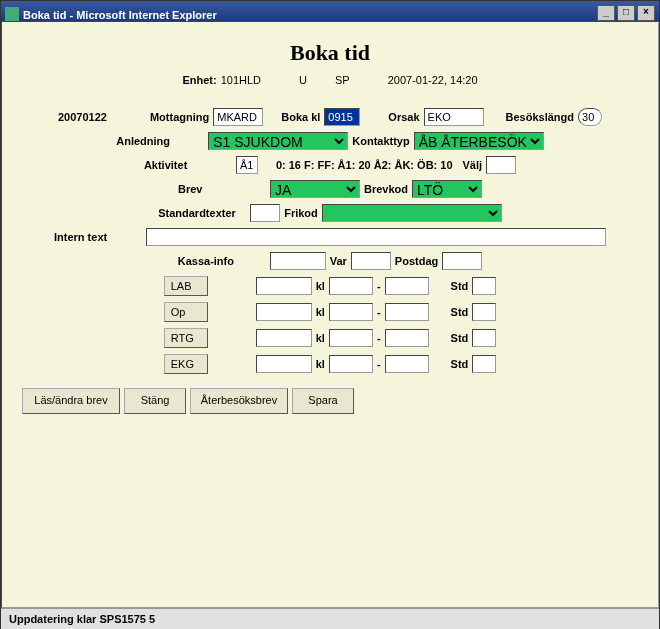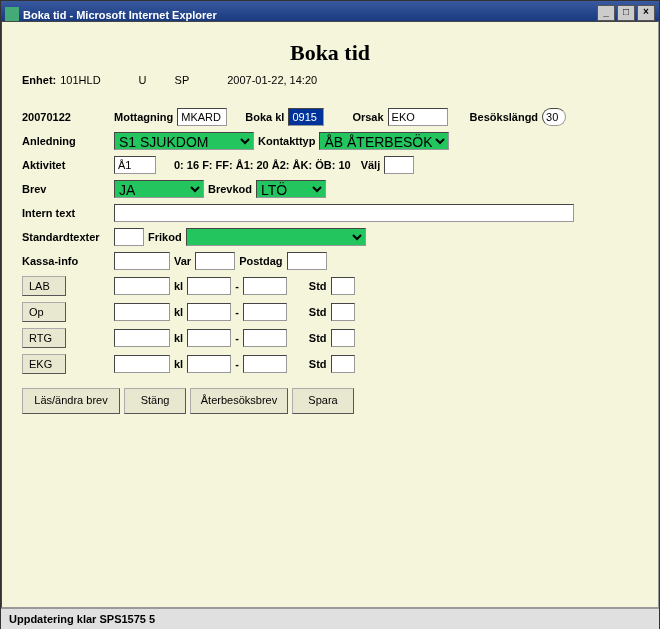--- a/index.html
+++ b/index.html
@@ -3,21 +3,21 @@
 <meta charset="utf-8">
 <style>
   body { margin:0; font-family: Arial, sans-serif; font-size:11px; background:#eee; }
   .window { width:660px; height:629px; border:1px solid #333; background:#fff; box-sizing:border-box; position:relative; }
   .titlebar { background: linear-gradient(#3a5aa0,#1a3a80); color:#fff; height:20px; display:flex; align-items:flex-end; padding:0 4px; font-weight:bold; }
   .titlebar .icon { width:14px; height:14px; background:#4a7;  display:inline-block; margin-right:4px; }
   .titlebar-buttons { margin-left:auto; display:flex; gap:2px; }
   .tb-btn { width:16px; height:14px; background:#ccc; border:1px solid #555; font-size:10px; line-height:12px; text-align:center; color:#000; }
   .content { background:#f5f5dc; height:587px; overflow-y:scroll; box-sizing:border-box; padding:10px 20px; border:1px inset #999; }
   h2.page-title { text-align:center; font-family:"Times New Roman",serif; font-size:22px; font-weight:bold; margin:8px 0; }
-  .row { display:flex; align-items:center; margin:6px 0; gap:4px; flex-wrap:wrap; }
+  .row { display:flex; align-items:center; margin:6px 0; gap:4px; flex-wrap:wrap;justify-content:center; }
   .row label.bold, .label { font-weight:bold; font-size:11px; }
   .label { min-width:88px; display:inline-block; }
   input[type=text] { border:1px inset #999; background:#fff; height:18px; font-size:11px; padding:0 3px; box-sizing:border-box; }
   input.highlight { background:#003399; color:#fff; }
   select { border:1px inset #999; background:#22c55e; height:18px; font-size:14px; }
   .btn-small { border:1px outset #aaa; background:#e8e8d0; padding:1px 6px; font-size:11px; height:20px; }
   .button-bar { display:flex; gap:4px; margin-top:14px; }
   .bb-btn { border:1px outset #aaa; background:#e8e8d0; width:96px; height:24px; font-size:11px; text-align:center; line-height:22px; display:inline-block; }
   .statusbar { background:#e0e0e0; border-top:1px solid #999; height:20px; font-weight:bold; font-size:11px; padding-left:8px; line-height:20px; }
   .gap { display:inline-block; }
@@ -71,45 +71,45 @@
 
     <div class="row">
       <span class="label">Anledning</span>
       <select style="width:140px"><option>S1 SJUKDOM</option></select>
       <span style="font-weight:bold">Kontakttyp</span>
       <select style="width:130px"><option>ÅB ÅTERBESÖK</option></select>
     </div>
 
     <div class="row">
       <span class="label">Aktivitet</span>
-      <input type="text" style="width: 42px;" value="Å1">
+      <input type="text" style="width: 22px;" value="Å1">
       <span class="gap" style="width:10px"></span>
       <span style="font-weight:bold">0: 16 F: FF: Å1: 20 Å2: ÅK: ÖB: 10</span>
       <span style="font-weight:bold; margin-left:6px">Välj</span>
       <input type="text" style="width: 30px;">
     </div>
 
 
     <div class="row">
       <span class="label">Brev</span>
       <select style="width:90px"><option>JA</option></select>
       <span style="font-weight:bold">Brevkod</span>
       <select style="width:70px"><option>LTÖ</option></select>
     </div>
 
     <div class="row">
-      <span class="label">Intern text</span>
-      <input type="text" style="width: 460px;">
-    </div>
-
-    <div class="row">
       <span class="label">Standardtexter</span>
       <input type="text" style="width: 30px;">
       <span style="font-weight:bold">Frikod</span>
       <select style="width:180px"><option></option></select>
+    </div>
+
+    <div class="row">
+      <span class="label">Intern text</span>
+      <input type="text" style="width: 460px;">
     </div>
 
 
     <div class="row">
       <span class="label">Kassa-info</span>
       <input type="text" style="width: 56px;">
       <span style="font-weight:bold">Var</span>
       <input type="text" style="width: 40px;">
       <span style="font-weight:bold">Postdag</span>
       <input type="text" style="width: 40px;">

